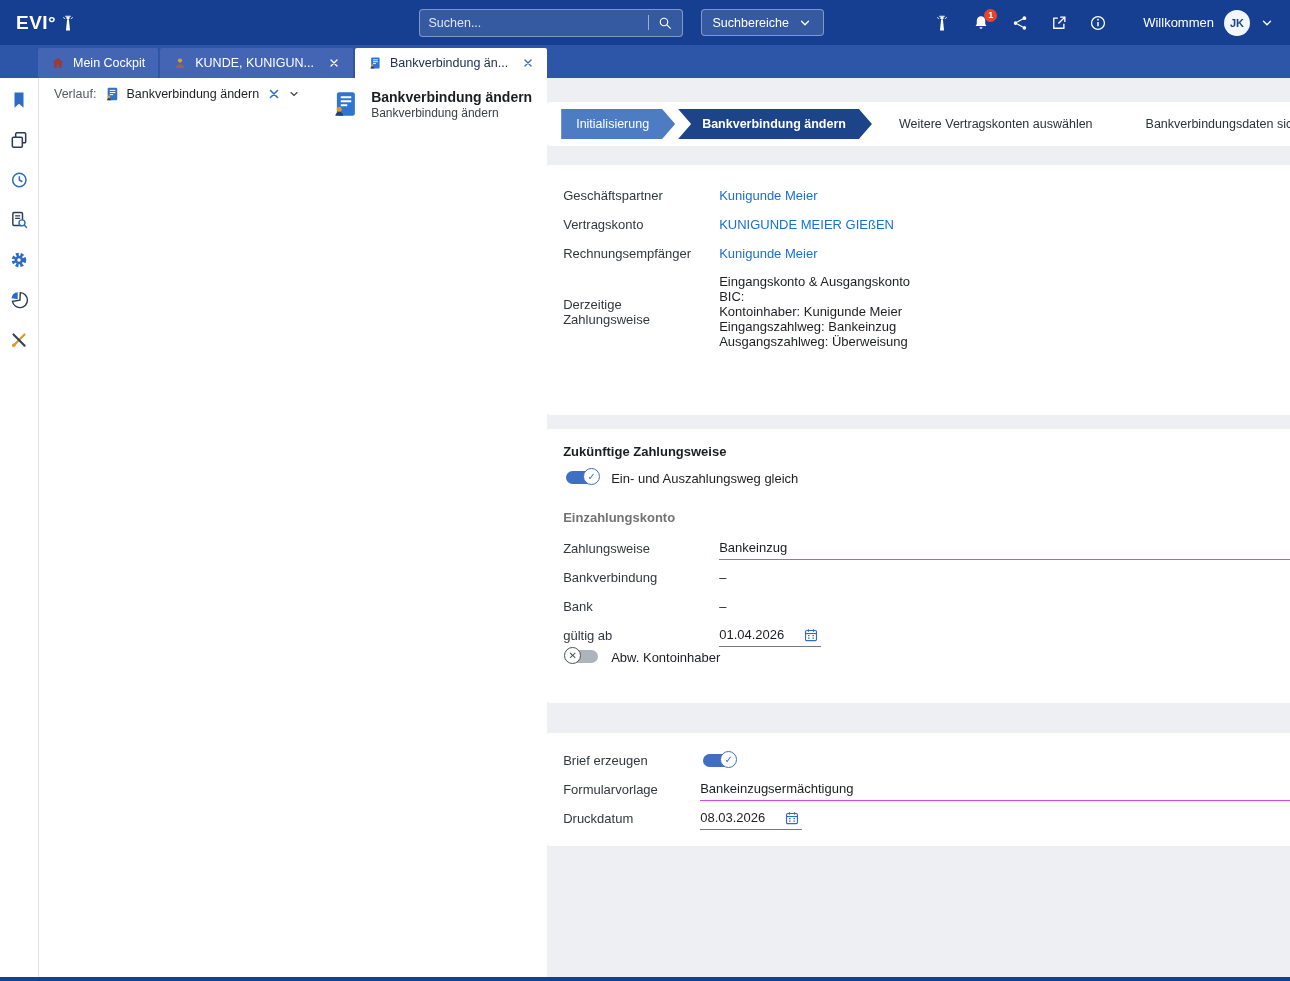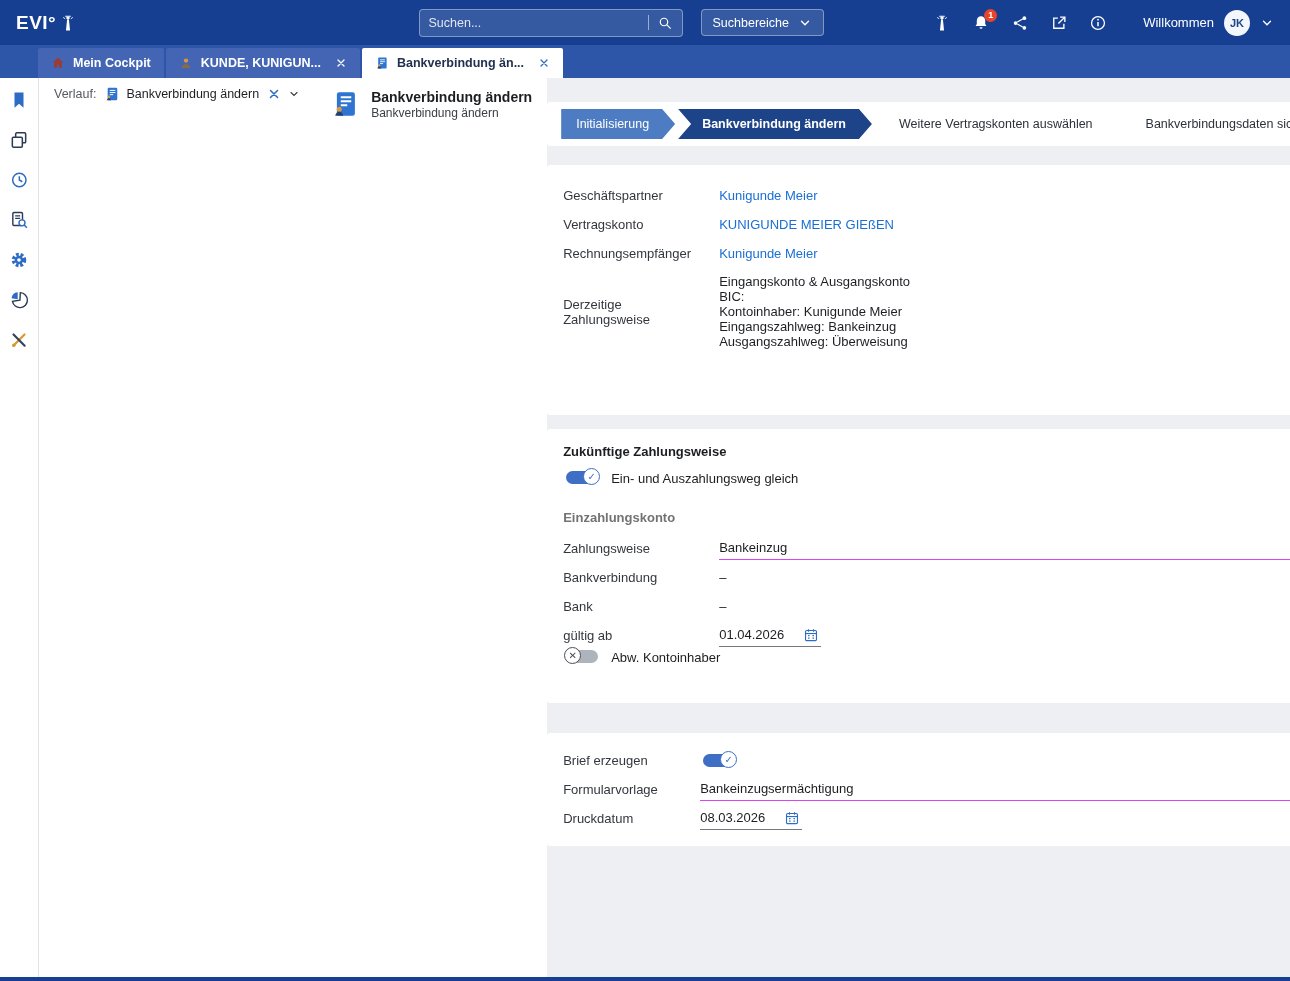--- a/index.html
+++ b/index.html
@@ -65,21 +65,21 @@
     background: #f3f6fb; color: #1d4489;
     font-size: 11px; font-weight: bold;
     display: flex; align-items: center; justify-content: center; cursor: pointer;
   }
 
   
   .tabbar {
     height: 33px; flex-shrink: 0;
     background: #2d56a9;
     display: flex; align-items: flex-end;
-    padding-left: 38px; gap: 2px; font-weight: bold;
+    padding-left: 38px; gap: 2px;
   }
   .tab {
     height: 30px; display: flex; align-items: center; gap: 8px;
     padding: 0 13px;
     background: #4365b4; color: #fff;
     font-size: 12.5px; border-radius: 2px 2px 0 0;
     cursor: pointer; white-space: nowrap;
   }
   .tab.active { background: #fff; color: #21314f; justify-content: flex-end; }
   .tab .tab-close { display: flex; margin-left: 6px; color: #fff; cursor: pointer; }

